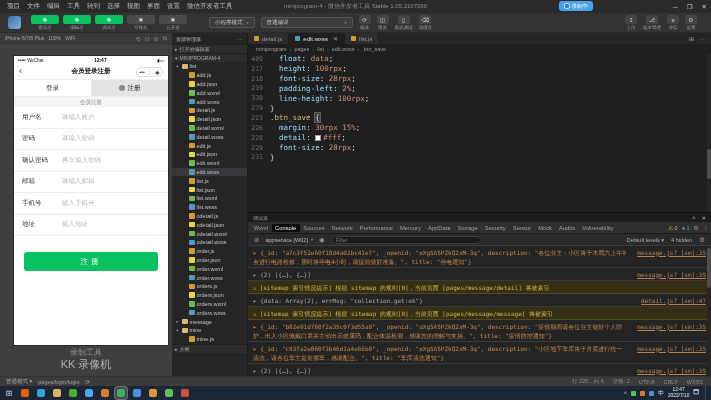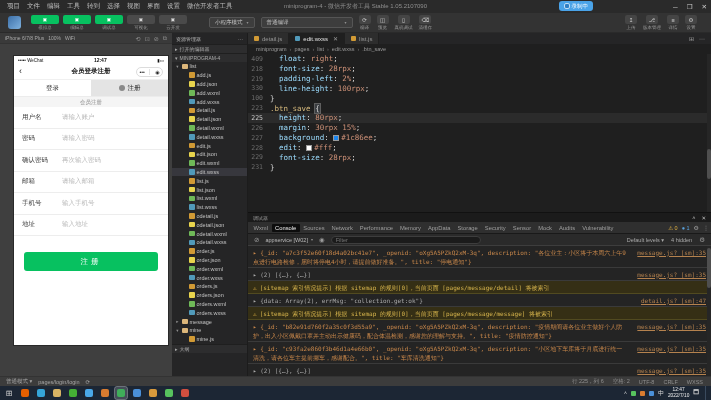--- a/index.html
+++ b/index.html
@@ -321,20 +321,22 @@
             <span class="fph">输入手机号</span>
           </div>
           <div class="ph-row">
             <span class="flab">地址</span>
             <span class="fph">输入地址</span>
           </div>
         </div>
       <div id="ph-submit">注册</div>
     </div>
 
+    <div class="wm1">录制工具</div>
+    <div class="wm2">KK 录像机</div>
   </div>
 
   <div id="explorer">
     <div id="exp-head">
       <span>资源管理器</span>
       <span>⋯</span>
     </div>
     <div class="exp-sec">
       <span>▸</span>
       <span>打开的编辑器</span>
@@ -539,30 +541,29 @@
         <span>pages</span>
         <span class="sep">›</span>
         <span>list</span>
         <span class="sep">›</span>
         <span>edit.wxss</span>
         <span class="sep">›</span>
         <span>.btn_save</span>
       </div>
     <div id="code">
 
-    <div class="ln"><span class="lnno">409</span><span class="ctext"><span class="tk-pn">  </span><span class="tk-prop">float</span><span class="tk-pn">: </span><span class="tk-val">right</span><span class="tk-pn">;</span></span></div>
+    <div class="ln"><span class="lnno">409</span><span class="ctext"><span class="tk-pn">  </span><span class="tk-prop">float</span><span class="tk-pn">: </span><span class="tk-val">data</span><span class="tk-pn">;</span></span></div>
+        <div class="ln"><span class="lnno">217</span><span class="ctext"><span class="tk-pn">  </span><span class="tk-prop">height</span><span class="tk-pn">: </span><span class="tk-val">100rpx</span><span class="tk-pn">;</span></span></div>
         <div class="ln"><span class="lnno">218</span><span class="ctext"><span class="tk-pn">  </span><span class="tk-prop">font-size</span><span class="tk-pn">: </span><span class="tk-val">28rpx</span><span class="tk-pn">;</span></span></div>
         <div class="ln"><span class="lnno">219</span><span class="ctext"><span class="tk-pn">  </span><span class="tk-prop">padding-left</span><span class="tk-pn">: </span><span class="tk-val">2%</span><span class="tk-pn">;</span></span></div>
         <div class="ln"><span class="lnno">330</span><span class="ctext"><span class="tk-pn">  </span><span class="tk-prop">line-height</span><span class="tk-pn">: </span><span class="tk-val">100rpx</span><span class="tk-pn">;</span></span></div>
-        <div class="ln"><span class="lnno">100</span><span class="ctext"><span class="tk-brace">}</span></span></div>
+        <div class="ln"><span class="lnno">279</span><span class="ctext"><span class="tk-brace">}</span></span></div>
         <div class="ln"><span class="lnno">223</span><span class="ctext"><span class="tk-sel">.btn_save</span><span class="tk-pn"> </span><span class="tk-bhl">{</span></span></div>
-        <div class="ln cur"><span class="lnno">225</span><span class="ctext"><span class="tk-pn">  </span><span class="tk-prop">height</span><span class="tk-pn">: </span><span class="tk-val">80rpx</span><span class="tk-pn">;</span></span></div>
         <div class="ln"><span class="lnno">226</span><span class="ctext"><span class="tk-pn">  </span><span class="tk-prop">margin</span><span class="tk-pn">: </span><span class="tk-val">30rpx 15%</span><span class="tk-pn">;</span></span></div>
-        <div class="ln"><span class="lnno">227</span><span class="ctext"><span class="tk-pn">  </span><span class="tk-prop">background</span><span class="tk-pn">: </span><span class="swatch" style="background: rgb(28, 134, 238);"></span><span class="tk-val">#1c86ee</span><span class="tk-pn">;</span></span></div>
-        <div class="ln"><span class="lnno">228</span><span class="ctext"><span class="tk-pn">  </span><span class="tk-prop">edit</span><span class="tk-pn">: </span><span class="swatch" style="background: rgb(255, 255, 255);"></span><span class="tk-val">#fff</span><span class="tk-pn">;</span></span></div>
+        <div class="ln"><span class="lnno">228</span><span class="ctext"><span class="tk-pn">  </span><span class="tk-prop">detail</span><span class="tk-pn">: </span><span class="swatch" style="background: rgb(255, 255, 255);"></span><span class="tk-val">#fff</span><span class="tk-pn">;</span></span></div>
         <div class="ln"><span class="lnno">229</span><span class="ctext"><span class="tk-pn">  </span><span class="tk-prop">font-size</span><span class="tk-pn">: </span><span class="tk-val">28rpx</span><span class="tk-pn">;</span></span></div>
         <div class="ln"><span class="lnno">231</span><span class="ctext"><span class="tk-brace">}</span></span></div>
         <div class="vsb">
           <div class="thumb" style="top:60%;height:30px;"></div>
         </div>
       </div>
 
     <div id="dbg">
       <div id="dbg-title">
         <span>调试器</span>

